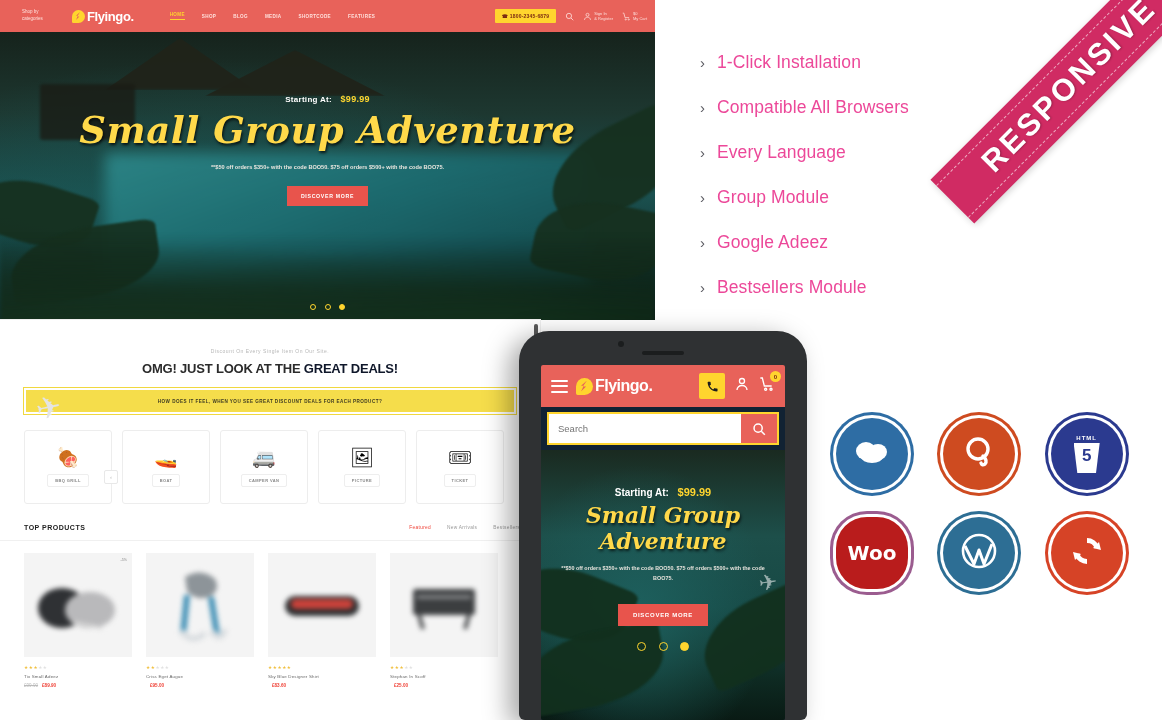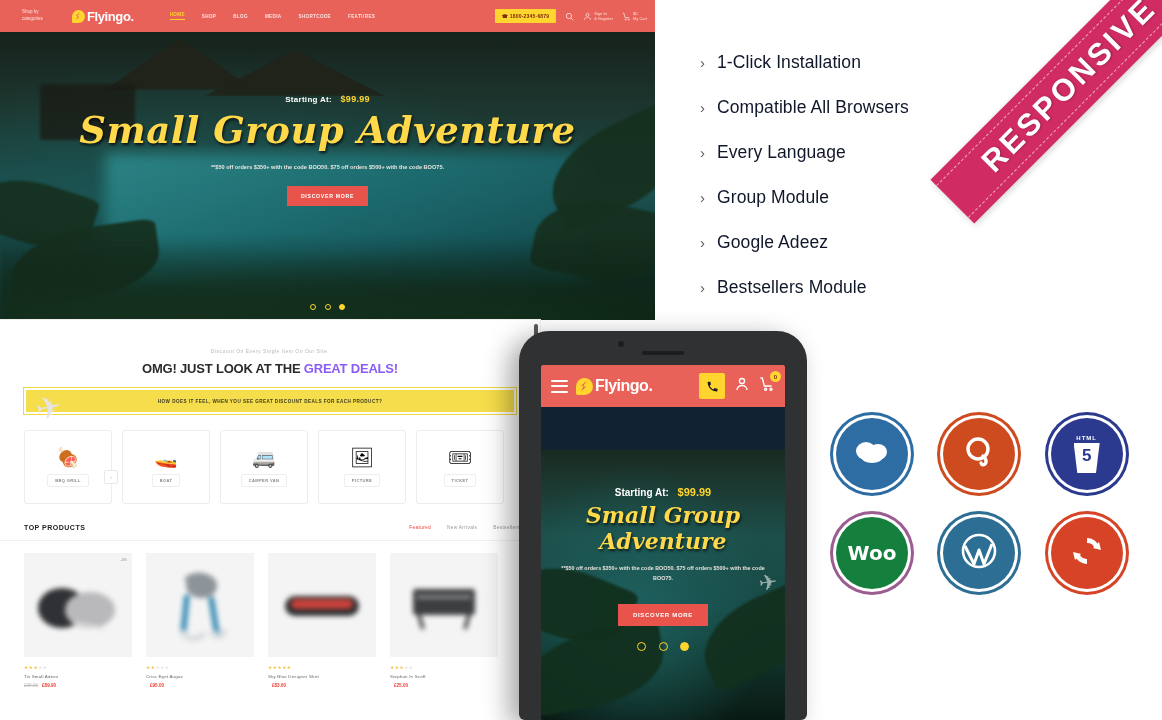--- a/index.html
+++ b/index.html
@@ -95,21 +95,21 @@
   }
   .hero-dots i.on { background: #ffd52e; }
 
   
   #feature-panel {
     position: absolute; left: 676px; top: 0; width: 486px; height: 306px;
     background: #fff; padding: 52px 0 0 24px;
   }
   .feat-row { display: flex; align-items: baseline; gap: 12px; margin-bottom: 24px; }
   .feat-chev { color: #5b5b62; font-size: 15px; line-height: 1; }
-  .feat-label { font-size: 17.5px; color: #0f172a; letter-spacing: .1px; }
+  .feat-label { font-size: 17.5px; color: #ec4899; letter-spacing: .1px; }
 
   
   #responsive-ribbon {
     position: absolute; right: -72px; top: 54px; width: 330px; height: 62px;
     background: #d02b63; transform: rotate(-45deg); transform-origin: center;
     display: flex; align-items: center; justify-content: center;
     box-shadow: 0 2px 7px rgba(0,0,0,.18); overflow: hidden;
   }
   #responsive-ribbon::before, #responsive-ribbon::after {
     content: ""; position: absolute; left: 0; right: 0; height: 0;
@@ -123,21 +123,21 @@
   }
 
   
   #shop-mockup {
     position: absolute; left: 0; top: 320px; width: 540px; height: 400px;
     background: #fff; overflow: hidden; box-shadow: 0 0 0 1px #efefef;
   }
   .shop-deal-head { text-align: center; padding-top: 28px; }
   .deal-kicker { font-size: 5px; color: #b7b7b7; letter-spacing: .5px; }
   .deal-title { font-size: 13px; font-weight: bold; color: #2b2b2b; margin-top: 7px; letter-spacing: -.2px; }
-  .deal-title em { font-style: normal; color: #8b5cf6; }
+  .deal-title em { font-style: normal; color: #0f172a; }
   .deal-banner {
     margin: 12px 24px 0 24px; background: #f5dd4b; height: 26px;
     display: flex; align-items: center; justify-content: center;
     border: 2px solid #fff; outline: 1px solid #f0d83f;
   }
   .deal-banner span { font-size: 4.6px; font-weight: bold; color: #3d3a22; letter-spacing: .45px; }
   .cat-strip { display: flex; gap: 10px; padding: 16px 20px 0 24px; position: relative; }
   .cat-card {
     width: 88px; height: 74px; border: 1px solid #ededed; border-radius: 3px;
     background: #fff; display: flex; flex-direction: column; align-items: center;
@@ -288,21 +288,21 @@
   }
   .badge {
     width: 72px; height: 72px; border-radius: 50%; display: flex;
     align-items: center; justify-content: center; position: relative;
     box-shadow: 0 0 0 3px #fff, 0 0 0 6px currentColor;
   }
   .badge > span { color: #fff; }
   .badge-bootstrap { background: #2e6da4; color: #2e6da4; }
   .badge-jquery { background: #ce4b20; color: #ce4b20; }
   .badge-html5 { background: #2b3a8f; color: #2b3a8f; }
-  .badge-woo { background: #15803d; color: #9b5c8f; }
+  .badge-woo { background: #b91c1c; color: #9b5c8f; border-radius: 31px; }
   .badge-wordpress { background: #2d6e94; color: #2d6e94; }
   .badge-updates { background: #d64326; color: #d64326; }
   .badge-txt { font-size: 20px; font-weight: bold; color: #fff; font-family: "DejaVu Sans", sans-serif; }
   .html5-box { text-align: center; color: #fff; }
   .html5-top { font-size: 6px; letter-spacing: 1px; font-weight: bold; }
   .html5-shield {
     width: 26px; height: 30px; background: #fff; color: #2b3a8f; margin: 2px auto 0;
     clip-path: polygon(0 0, 100% 0, 86% 100%, 50% 112%, 14% 100%);
     font-size: 17px; font-weight: bold; display: flex; align-items: center;
     justify-content: center; padding-bottom: 4px;
@@ -574,20 +574,29 @@
           <svg width="16" height="16" viewBox="0 0 24 24" fill="none" stroke="#fff" stroke-width="2">
             <path d="M2 3h3l3 12h11"></path>
               <circle cx="10" cy="20" r="1.6"></circle>
               <circle cx="18" cy="20" r="1.6"></circle>
           </svg>
           <span class="ph-badge">0</span>
         </div>
       </div>
     </div>
 
+    <div class="ph-search">
+      <input placeholder="Search" style="">
+      <div class="ph-search-btn">
+        <svg width="14" height="14" viewBox="0 0 24 24" fill="none" stroke="#fff" stroke-width="2.6">
+          <circle cx="10.5" cy="10.5" r="7"></circle>
+            <line x1="16" y1="16" x2="22" y2="22"></line>
+        </svg>
+      </div>
+    </div>
 
     <div class="ph-hero">
       <div class="ph-leaf" style="left:-30px; top:120px; width:120px; height:70px; transform:rotate(22deg);"></div>
       <div class="ph-leaf" style="left:-16px; top:182px; width:140px; height:74px; transform:rotate(-10deg);"></div>
       <div class="ph-leaf" style="right:-34px; top:150px; width:120px; height:72px; transform:rotate(-24deg);"></div>
       <div class="ph-plane">✈</div>
 
       <div class="ph-hero-content">
         <div class="ph-start">
           <span>Starting At:</span>

